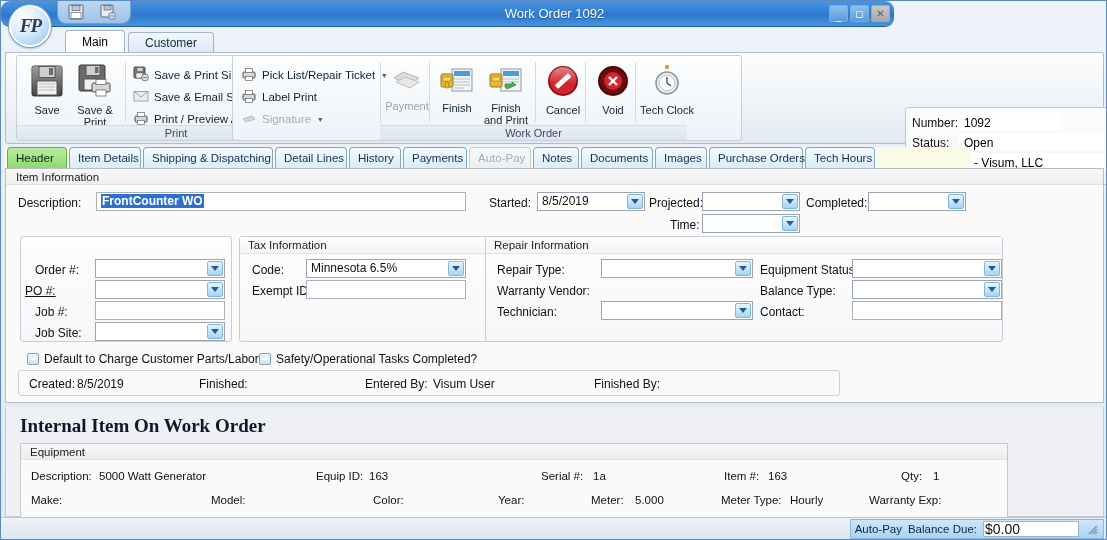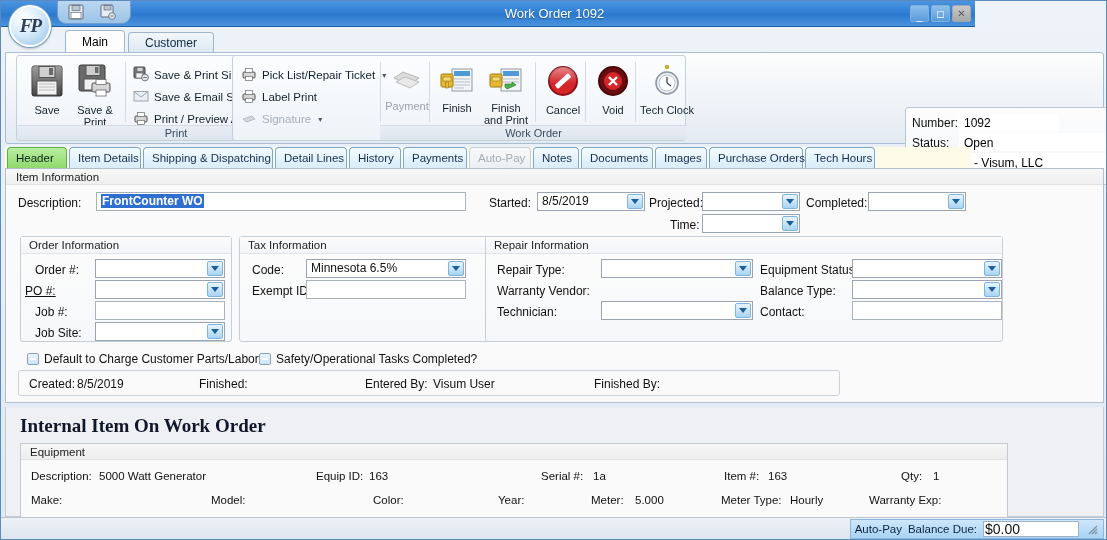--- a/index.html
+++ b/index.html
@@ -13,24 +13,25 @@
   .app{
     position:relative;width:1107px;height:540px;
     background:linear-gradient(#eef3f9,#dfe8f3);
     border:1px solid #5b89c0;
     box-sizing:border-box;
     overflow:hidden;
   }
 
   
   .titlebar{
-    position:absolute;left:0;top:0;width:974px;height:26px;
+    position:absolute;left:0;top:0;width:893px;height:26px;
     background:linear-gradient(#4b94e0 0%, #2f7fd4 48%, #2a78cd 52%, #4a93df 100%);
     border-bottom:1px solid #1d5f9e;
     box-sizing:border-box;
+    border-radius:9px;
   }
   .title-text{
     position:absolute;left:0;top:0;width:1107px;height:26px;
     line-height:26px;text-align:center;color:#fff;font-size:13px;
     text-shadow:0 1px 1px rgba(0,0,0,.35);
   }
   .qat{
     position:absolute;left:56px;top:0;width:74px;height:23px;
     background:linear-gradient(#bcd7ef,#9cc4e8);
     border:1px solid #6f9fd0;border-top:none;
@@ -359,21 +360,21 @@
         <span>Print / Preview All</span>
         <span class="chev">▾</span>
       </div>
       <div class="group-label">Print</div>
     </div>
 
     <div class="group" style="left:224px;width:452px;background:transparent;border:none;">
       <div style="position:absolute;left:0;top:0;width:0;"></div>
     </div>
 
-    <div class="group" style="left:226px;width:454px;">
+    <div class="group" style="left:226px;width:510px;">
       <div class="smallrow" style="left:8px;top:10px;">
         <span class="ico">
           <svg width="16" height="16" viewBox="0 0 16 16">
               <rect x="2" y="6" width="12" height="6" rx="1.2" fill="#d6d6d6" stroke="#4a4a4a"></rect>
               <rect x="4.5" y="2.5" width="7" height="4" fill="#fff" stroke="#6b6b6b" stroke-width=".7"></rect>
               <rect x="4.5" y="10.5" width="7" height="4" fill="#fff" stroke="#6b6b6b" stroke-width=".7"></rect>
             </svg>
         </span>
         <span>Pick List/Repair Ticket</span>
         <span class="chev">▾</span>
@@ -553,21 +554,20 @@
       <span class="arrow"></span>
     </div>
 
     <span class="lbl" style="left:664px;top:49px;">Time:</span>
     <div class="combo" style="left:696px;top:45px;width:98px;">
       <span></span>
       <span class="arrow"></span>
     </div>
 
     <div class="fieldset" style="left:14px;top:67px;width:212px;height:106px;">
-      <div class="fs-title">Order Information</div>
       <span class="lbl" style="left:14px;top:26px;">Order #:</span>
       <div class="combo" style="left:74px;top:22px;width:130px;">
         <span></span>
         <span class="arrow"></span>
       </div>
       <span class="lbl" style="left:4px;top:47px;text-decoration:underline;">PO #:</span>
       <div class="combo" style="left:74px;top:43px;width:130px;">
         <span></span>
         <span class="arrow"></span>
       </div>

